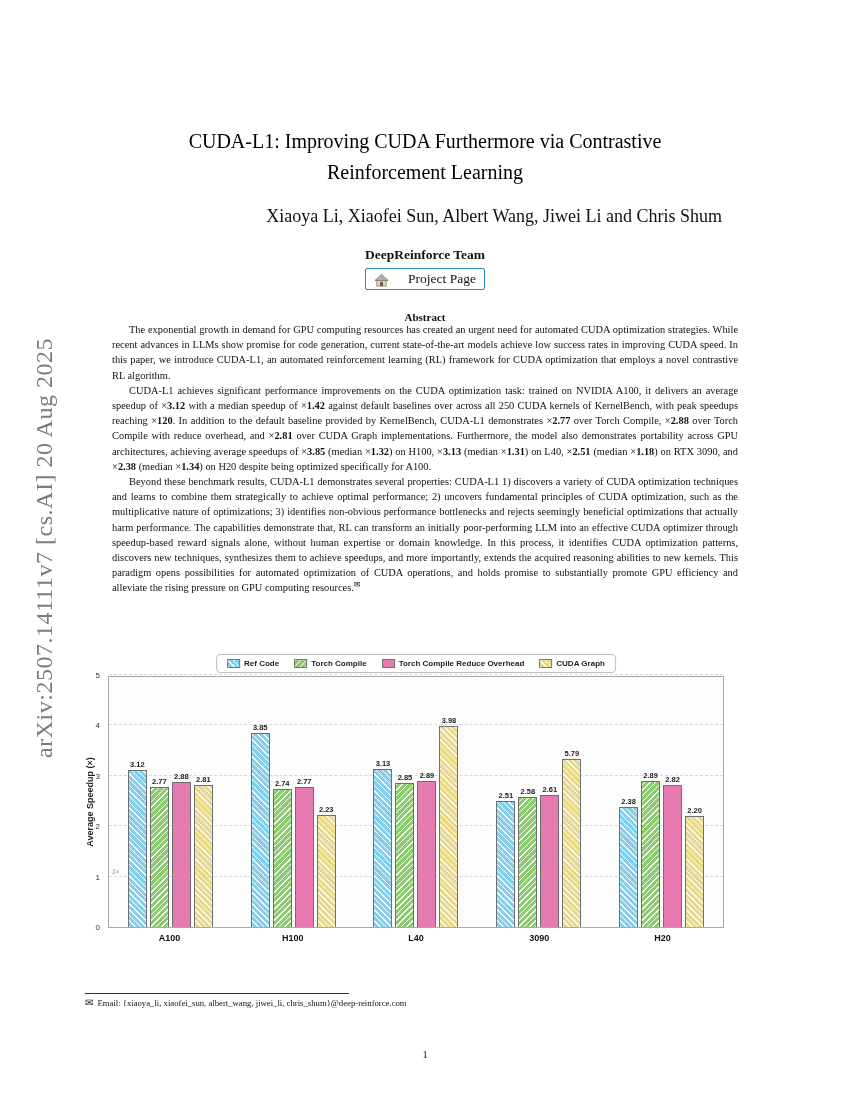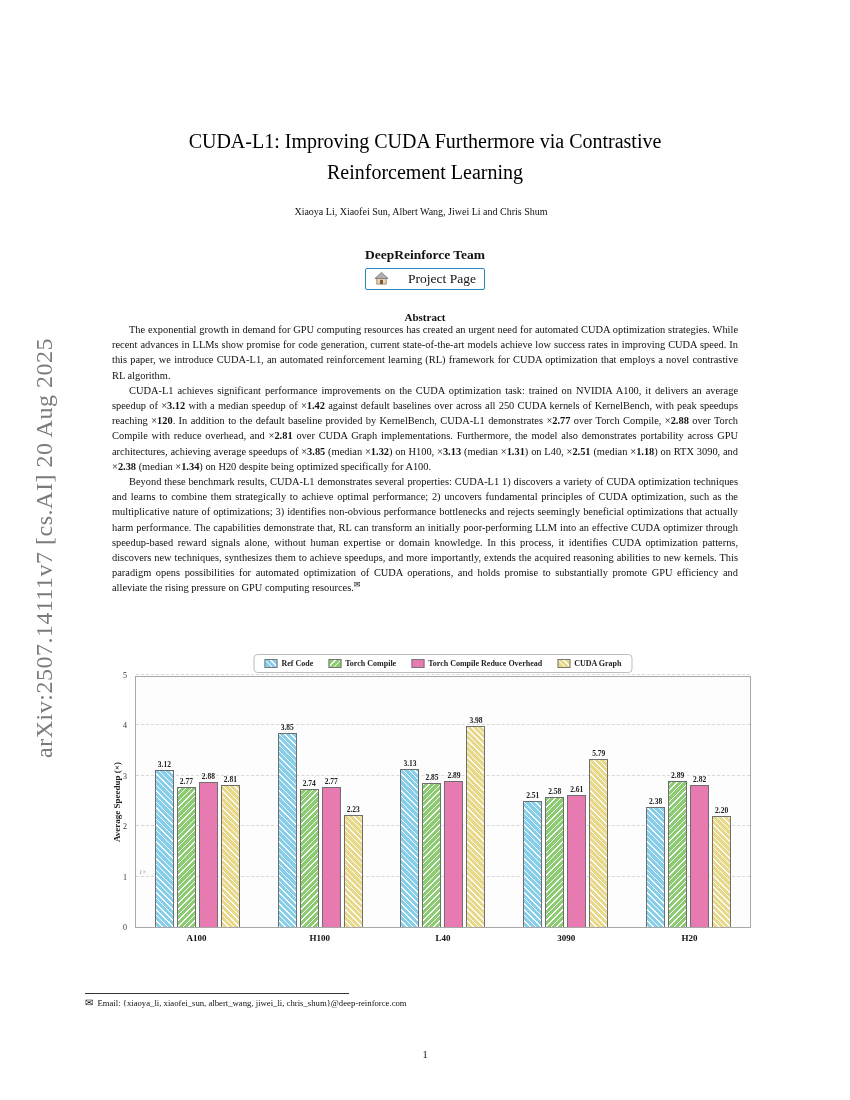--- a/index.html
+++ b/index.html
@@ -3,34 +3,34 @@
 <meta charset="utf-8">
 <style>
   *{box-sizing:border-box;margin:0;padding:0;}
   html,body{background:#ffffff;}
   .page{position:relative;width:850px;height:1100px;background:#ffffff;font-family:"Liberation Serif",serif;color:#111;overflow:hidden;}
 
   .watermark{position:absolute;left:44px;top:548px;transform:translate(-50%,-50%) rotate(-90deg);
     white-space:nowrap;font-size:24px;color:#7b7b7b;letter-spacing:0.5px;}
 
   .title{position:absolute;top:126px;left:112px;width:626px;text-align:center;font-size:20px;line-height:31px;color:#000;}
-  .authors{position:absolute;top:206px;left:108px;width:626px;text-align:center;font-size:10px;}
+  .authors{position:absolute;top:206px;left:96px;width:626px;text-align:right;font-size:18px;}
   .team{position:absolute;top:247px;left:112px;width:626px;text-align:center;font-size:13.5px;font-weight:bold;}
 
   .project-row{position:absolute;top:268px;left:112px;width:626px;text-align:center;}
-  .project-btn{display:inline-flex;align-items:flex-start;gap:19px;border:1.6px solid #2787c0;border-radius:2px;
+  .project-btn{display:inline-flex;align-items:flex-end;gap:19px;border:1.6px solid #2787c0;border-radius:2px;
     padding:2px 8px;font-size:13.5px;color:#111;cursor:pointer;background:#fff;text-decoration:none;}
 
   .abstract-heading{position:absolute;top:311px;left:112px;width:626px;text-align:center;font-size:11px;font-weight:bold;}
   .abstract{position:absolute;top:322px;left:112px;width:626px;font-size:10.4px;line-height:15.2px;text-align:justify;}
   .abs-p{text-indent:17px;margin:0;}
   sup.fmark{font-size:8px;line-height:0;}
 
   
-  .figure-chart{position:absolute;top:654px;left:109px;width:648px;height:294px;font-family:Liberation Serif, serif;}
+  .figure-chart{position:absolute;top:654px;left:82px;width:648px;height:294px;font-family:Liberation Sans, sans-serif;}
   .chart-legend{position:absolute;top:0;left:334px;transform:translateX(-50%);display:flex;gap:15px;align-items:center;
     border:1px solid #bdbdbd;border-radius:4px;background:#fff;padding:4px 10px;z-index:3;white-space:nowrap;}
   .legend-item{display:flex;align-items:center;gap:4px;}
   .legend-swatch{width:13px;height:9px;border:1px solid #777;display:inline-block;flex:0 0 auto;}
   .legend-label{font-size:8px;font-weight:700;color:#222;}
   .ylabel{position:absolute;left:8px;top:148px;transform:translate(-50%,-50%) rotate(-90deg);
     font-size:9px;font-weight:700;white-space:nowrap;color:#222;}
   .plot-area{position:absolute;left:26px;top:22px;width:616px;height:252px;border:1px solid #a8a8a8;background:#fdfdfd;}
   .gridline{position:absolute;left:0;right:0;height:0;border-top:1px dashed #d8d8d8;z-index:1;}
   .baseline-label{position:absolute;left:3px;font-style:italic;font-size:6.5px;color:#909090;z-index:2;}

